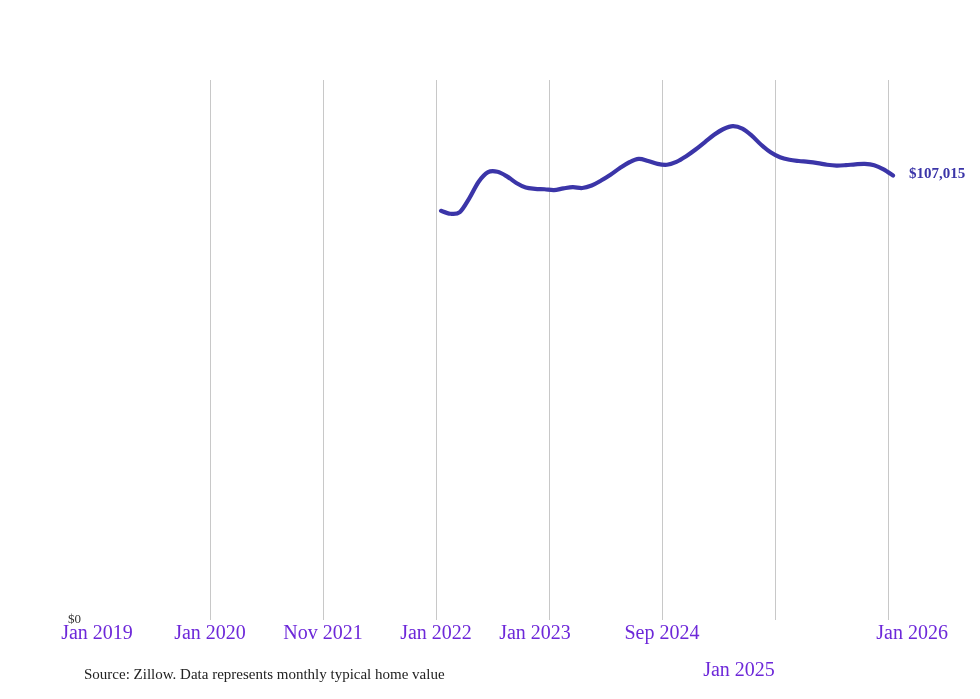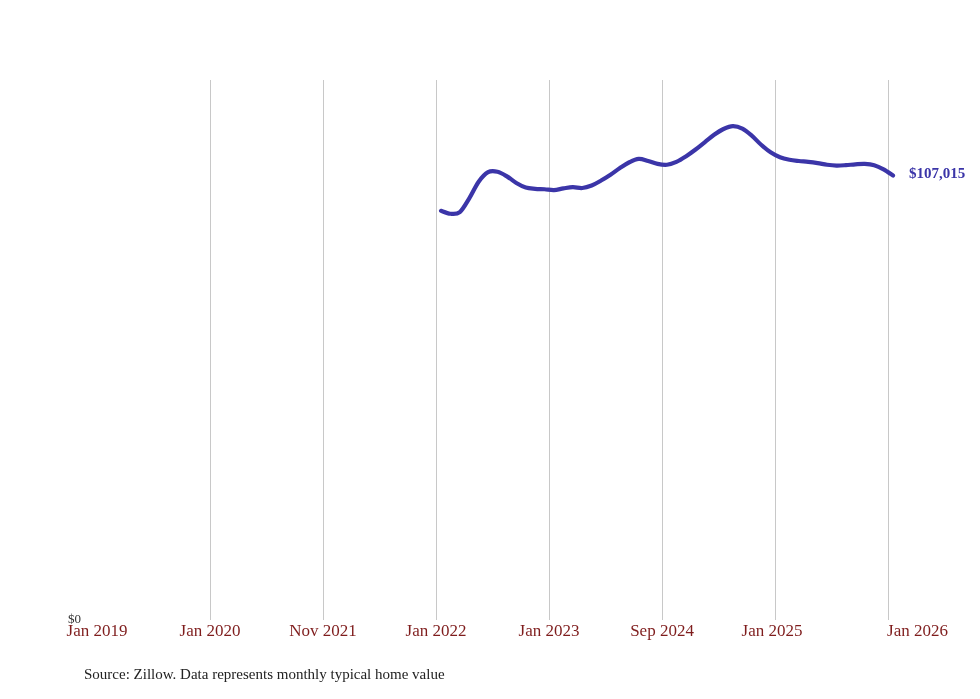--- a/index.html
+++ b/index.html
@@ -55,22 +55,22 @@
     position: absolute;
     font-size: 15px;
     font-weight: bold;
     color: #3b35a8;
     white-space: nowrap;
     font-family: Liberation Serif, serif;
   }
   .xtick {
     position: absolute;
     top: 621px;
-    font-size: 17px;
-    color: #7f1d1d;
+    font-size: 20px;
+    color: #6d28d9;
     text-align: center;
     width: 120px;
     margin-left: -60px;
   }
   #ytick-zero {
     position: absolute;
     left: 68px;
     top: 611px;
     font-size: 13px;
     color: #333333;
@@ -104,19 +104,19 @@
 
     <div id="end-value-label" style="left: 909px; top: 85.4762px; color: rgb(59, 53, 168);">$107,015</div>
   </div>
 
   <div id="ytick-zero">$0</div>
 
   <div class="xtick" style="left:97px;">Jan 2019</div>
   <div class="xtick" style="left:210px;">Jan 2020</div>
   <div class="xtick" style="left:323px;">Nov 2021</div>
   <div class="xtick" style="left:436px;">Jan 2022</div>
-  <div class="xtick" style="left:549px;">Jan 2023</div>
+  <div class="xtick" style="left:535px;">Jan 2023</div>
   <div class="xtick" style="left:662px;">Sep 2024</div>
-  <div class="xtick" style="left:772px;">Jan 2025</div>
+  <div class="xtick" style="left:739px;margin-top:37px;">Jan 2025</div>
   <div class="xtick" style="left:888px;text-align:right;">Jan 2026</div>
 
   <div id="source-note">Source: Zillow. Data represents monthly typical home value</div>
 </div>
 
 </body></html>

